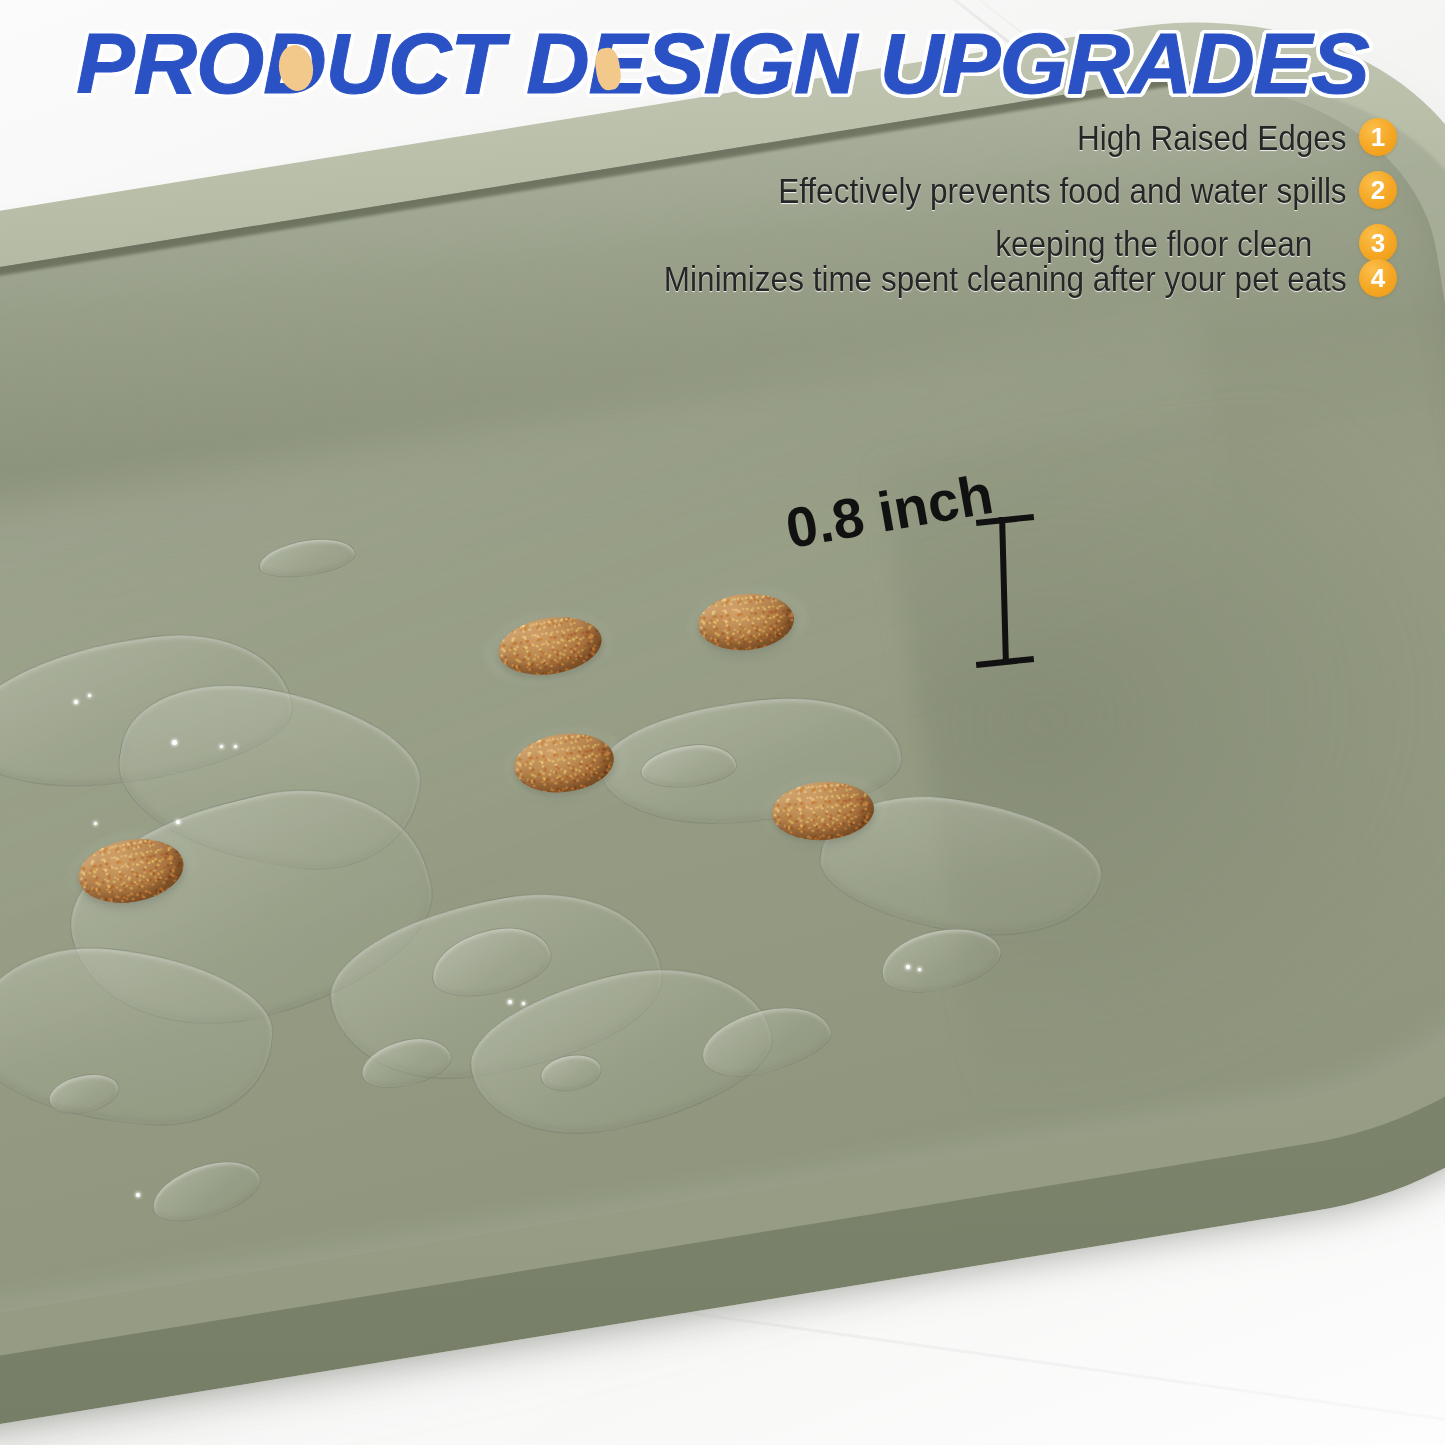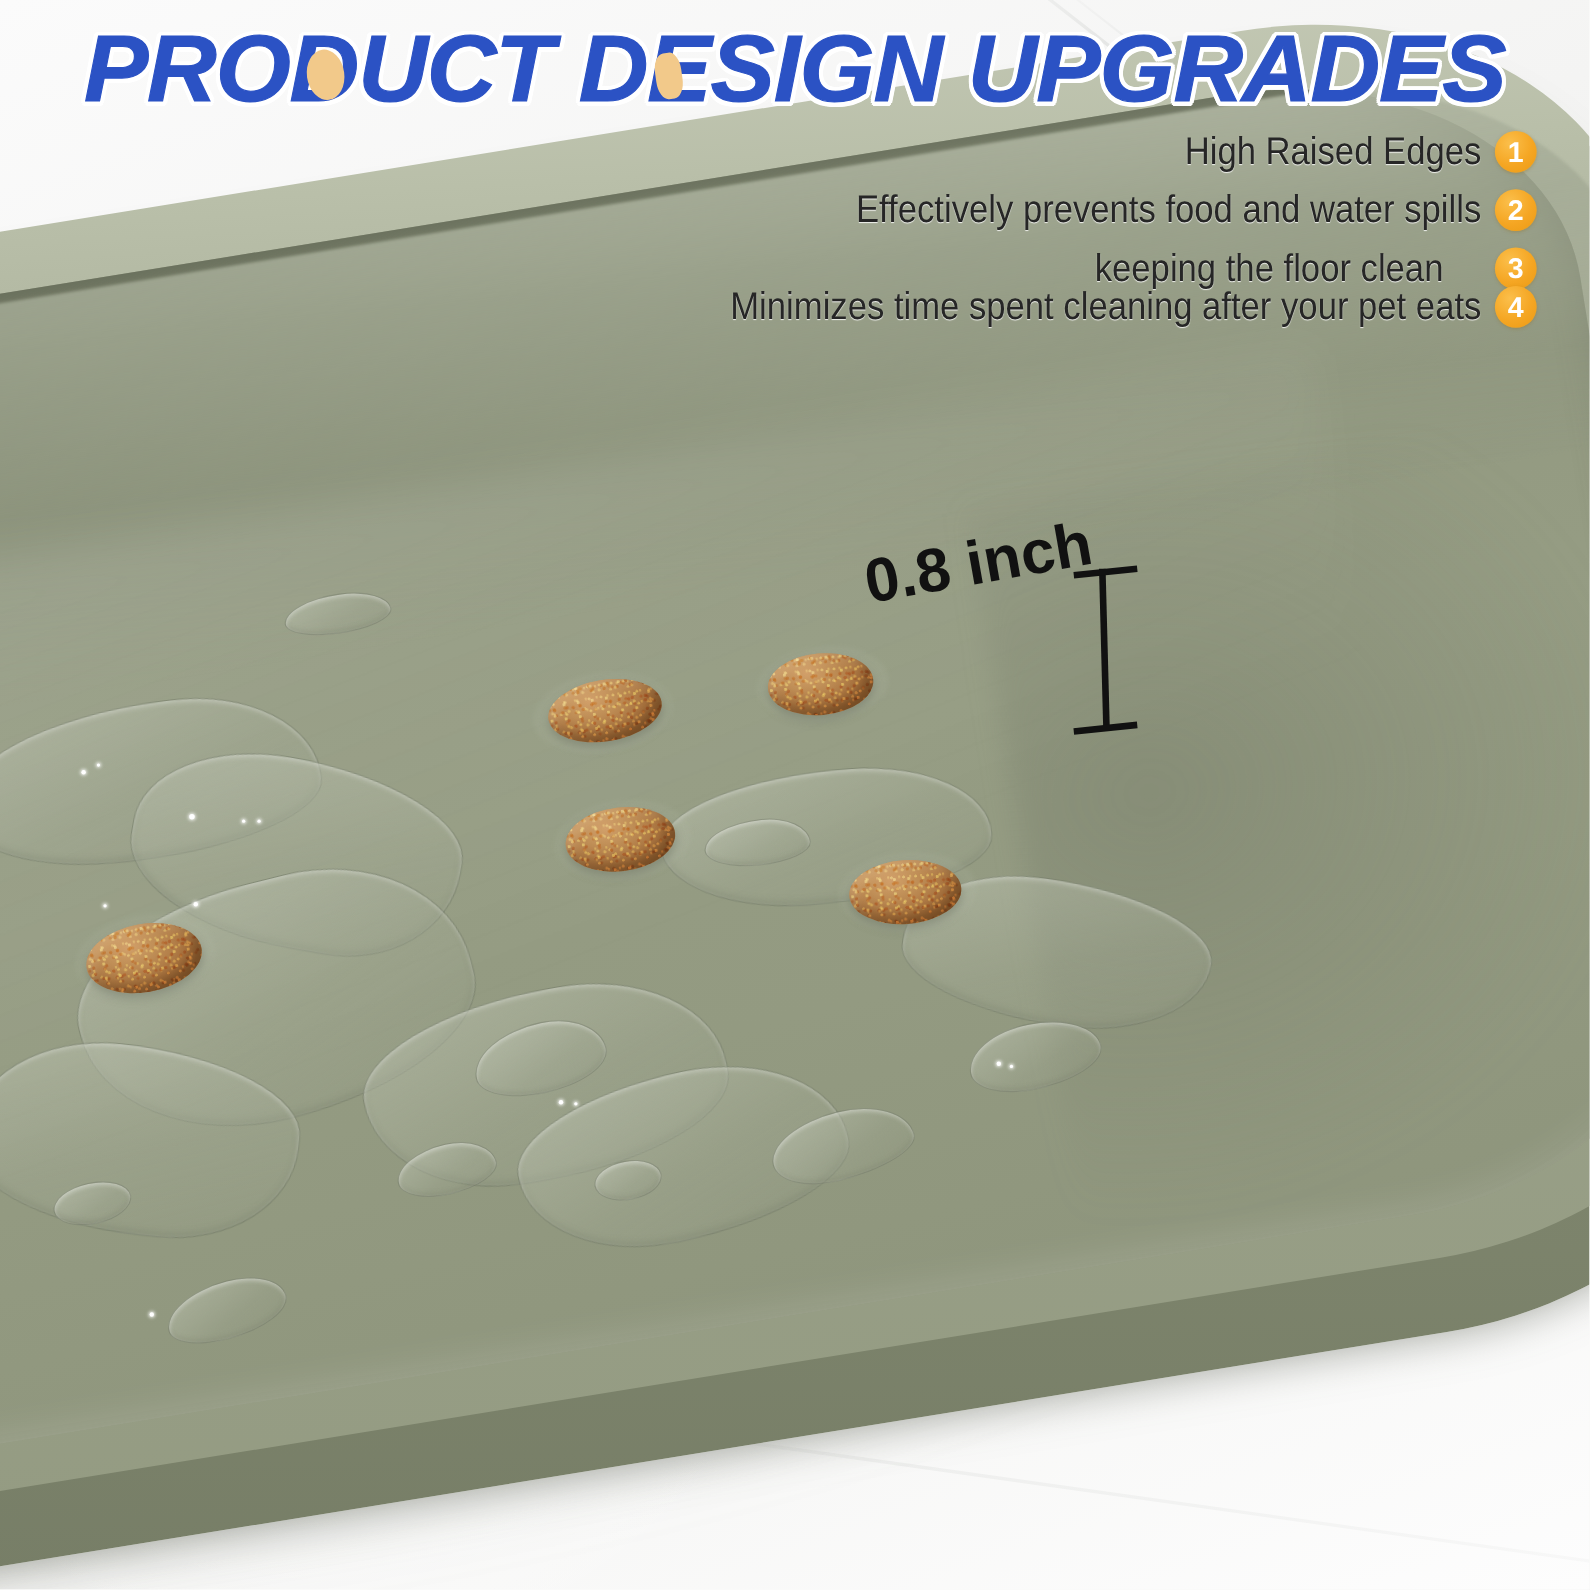--- a/index.html
+++ b/index.html
@@ -233,21 +233,21 @@
   
   #feature-list {
     position: absolute;
     left: 0; top: 118px;
     width: 1445px;
   }
   .feature-row {
     position: absolute;
     right: 48px;
     display: flex;
-    align-items: center;
+    align-items: flex-start;
     justify-content: flex-end;
     gap: 12px;
     white-space: nowrap;
   }
   .feature-row.r1 { top: 0px; }
   .feature-row.r2 { top: 53px; }
   .feature-row.r3 { top: 106px; gap: 47px; }
   .feature-row.r4 { top: 141px; }
 
   .feature-text {

